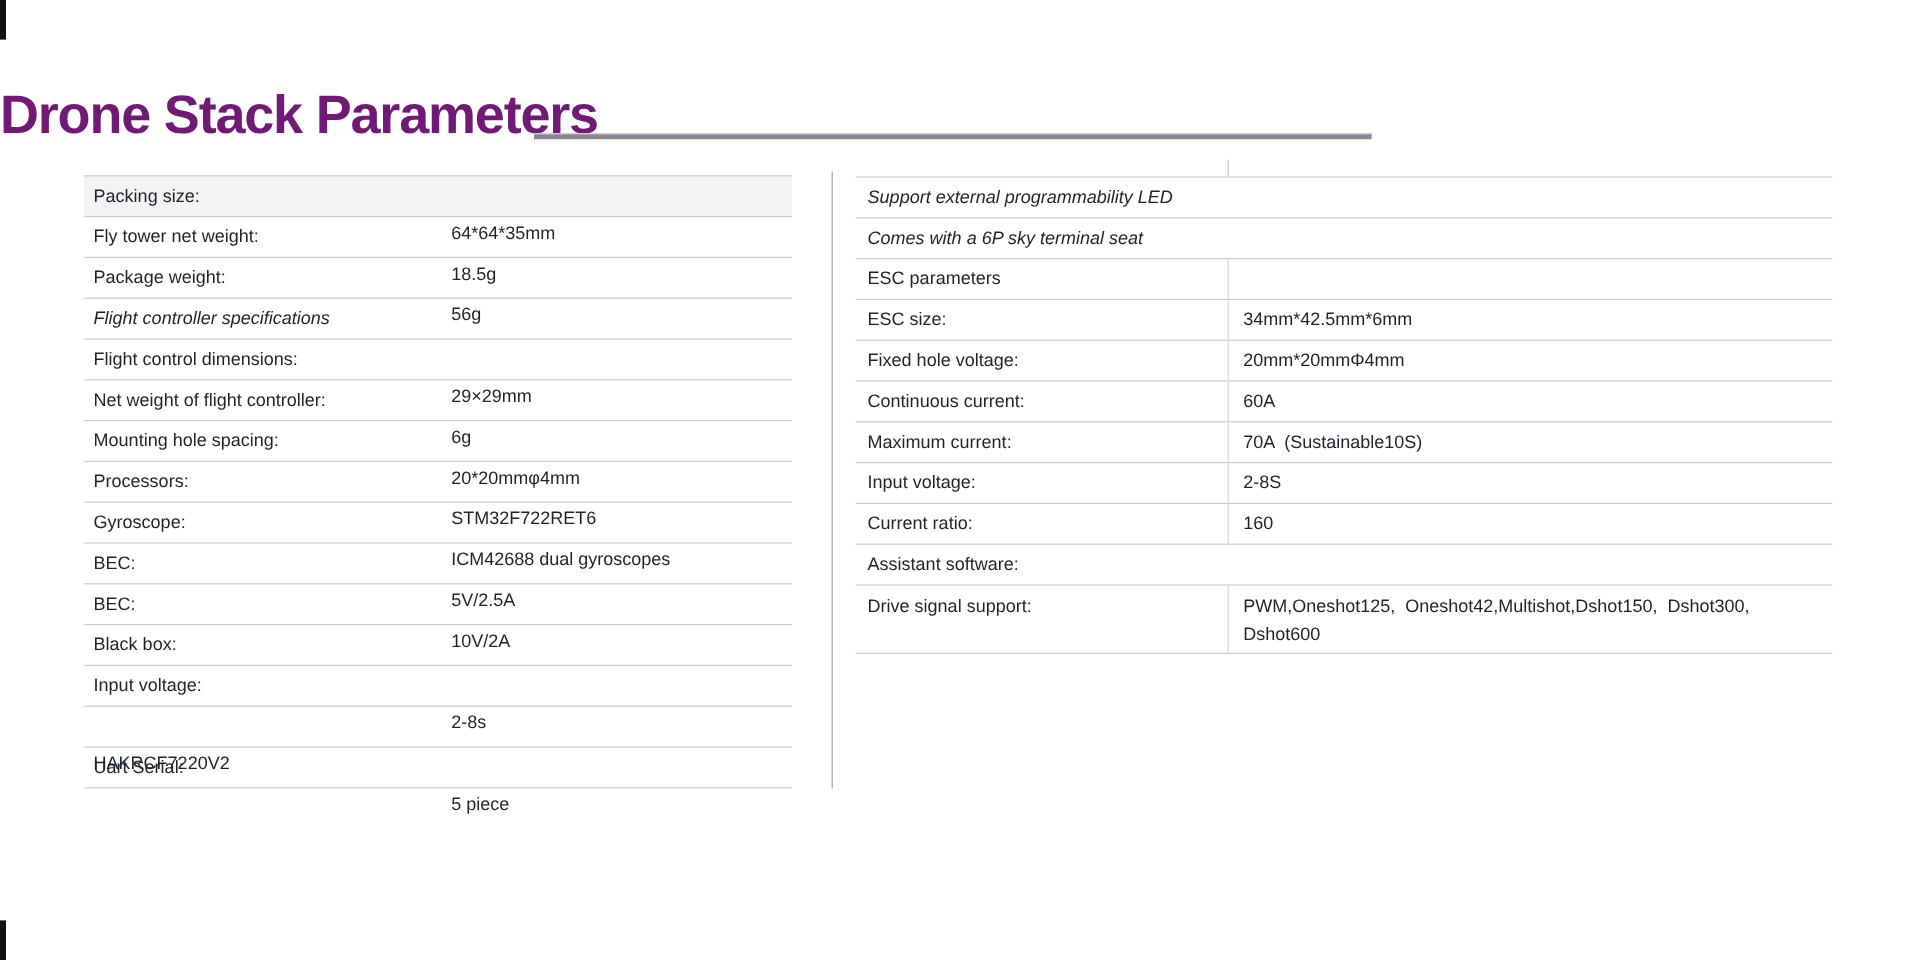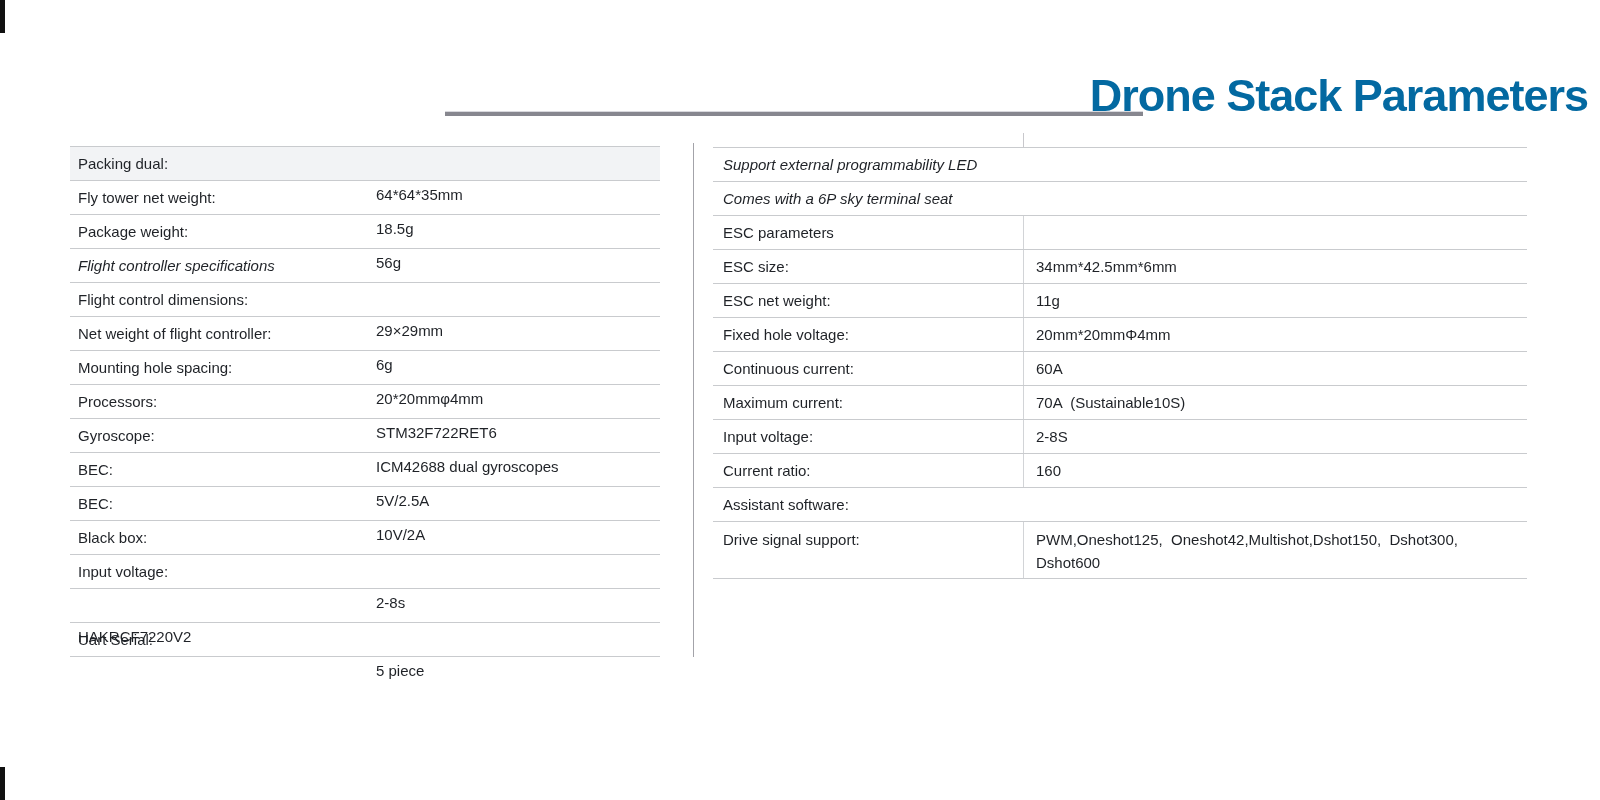--- a/index.html
+++ b/index.html
@@ -6,22 +6,22 @@
   body{
     width:1600px;height:800px;position:relative;background:#ffffff;
     font-family:"Liberation Sans","DejaVu Sans",sans-serif;
     color:#1f2227;overflow:hidden;
   }
   .corner-mark{position:absolute;left:0;width:5px;background:#111;}
   .corner-top{top:0;height:33px;}
   .corner-bottom{bottom:0;height:33px;}
 
   .page-title{
-    position:absolute;left:0;top:38px;width:1588px;text-align:right;
-    font-size:45px;font-weight:bold;letter-spacing:-1px;color:#0369a1;
+    position:absolute;left:0;top:38px;width:1588px;text-align:left;
+    font-size:45px;font-weight:bold;letter-spacing:-1px;color:#701a75;
     line-height:56px;
   }
   .title-underline{
     position:absolute;left:445px;top:111px;width:698px;height:4px;
     background:#87878f;border-top:1px solid #d8d8dd;
   }
 
   
   .ttable{position:absolute;border-bottom:1px solid #c9cbce;}
   .trow{display:flex;border-top:1px solid #c9cbce;box-sizing:border-box;}
@@ -57,21 +57,21 @@
 <body>
 
 <div class="corner-mark corner-top"></div>
 <div class="corner-mark corner-bottom"></div>
 
 <h1 class="page-title">Drone Stack Parameters</h1>
 <div class="title-underline"></div>
 
 <div id="left-table" class="ttable">
     <div class="trow hl">
-      <div class="cell label">Packing dual:</div>
+      <div class="cell label">Packing size:</div>
       <div class="cell value">64*64*35mm</div>
     </div>
     <div class="trow">
       <div class="cell label">Fly tower net weight:</div>
       <div class="cell value">18.5g</div>
     </div>
     <div class="trow">
       <div class="cell label">Package weight:</div>
       <div class="cell value">56g</div>
     </div>
@@ -133,24 +133,20 @@
     </div>
     <div class="trow">
       <div class="cell label">ESC parameters</div>
       <div class="cell value"></div>
     </div>
     <div class="trow">
       <div class="cell label">ESC size:</div>
       <div class="cell value">34mm*42.5mm*6mm</div>
     </div>
     <div class="trow">
-      <div class="cell label">ESC net weight:</div>
-      <div class="cell value">11g</div>
-    </div>
-    <div class="trow">
       <div class="cell label">Fixed hole voltage:</div>
       <div class="cell value">20mm*20mmΦ4mm</div>
     </div>
     <div class="trow">
       <div class="cell label">Continuous current:</div>
       <div class="cell value">60A</div>
     </div>
     <div class="trow">
       <div class="cell label">Maximum current:</div>
       <div class="cell value">70A  (Sustainable10S)</div>

